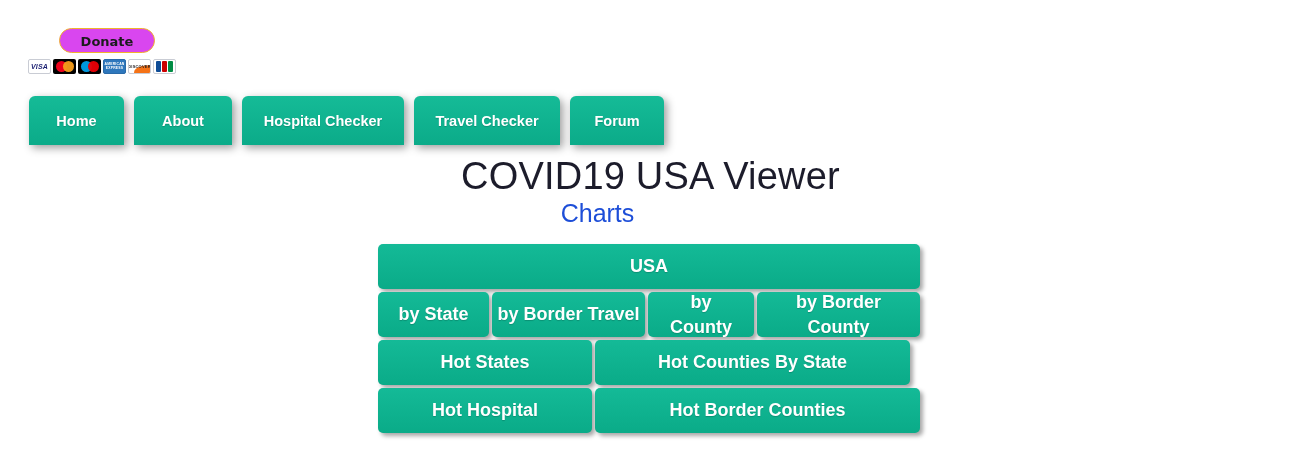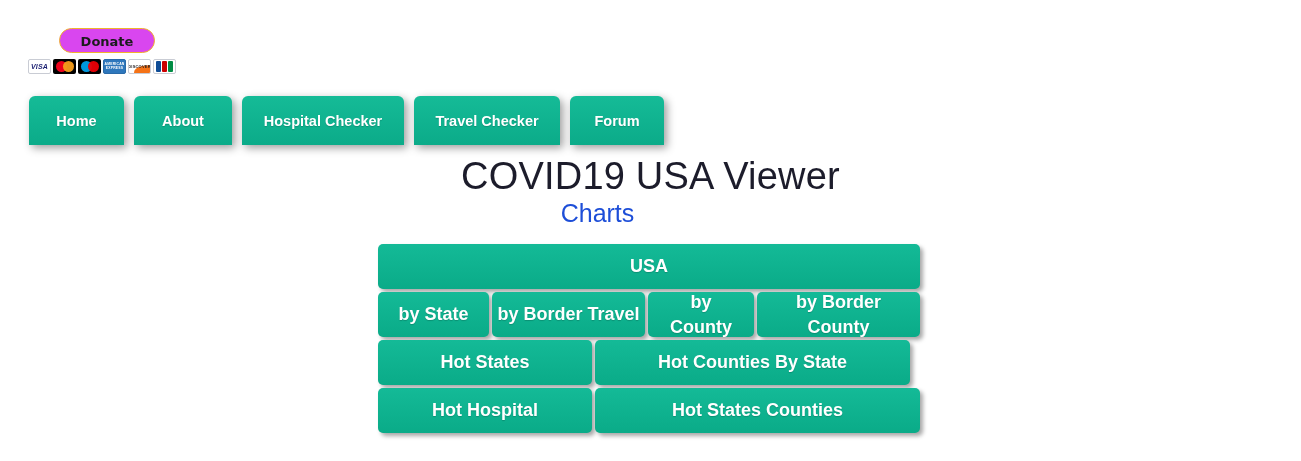--- a/index.html
+++ b/index.html
@@ -258,15 +258,15 @@
       <div class="grid-btn" style="width: 153px;">by Border Travel</div>
       <div class="grid-btn" style="width: 106px;">by<br>County</div>
       <div class="grid-btn" style="width: 163px;">by Border<br>County</div>
     </div>
     <div class="grid-row">
       <div class="grid-btn" style="width: 214px;">Hot States</div>
       <div class="grid-btn" style="width: 315px;">Hot Counties By State</div>
     </div>
     <div class="grid-row">
       <div class="grid-btn" style="width: 214px;">Hot Hospital</div>
-      <div class="grid-btn" style="width: 325px;">Hot States Counties</div>
+      <div class="grid-btn" style="width: 325px;">Hot Border Counties</div>
     </div>
   </div>
 
 </body></html>

